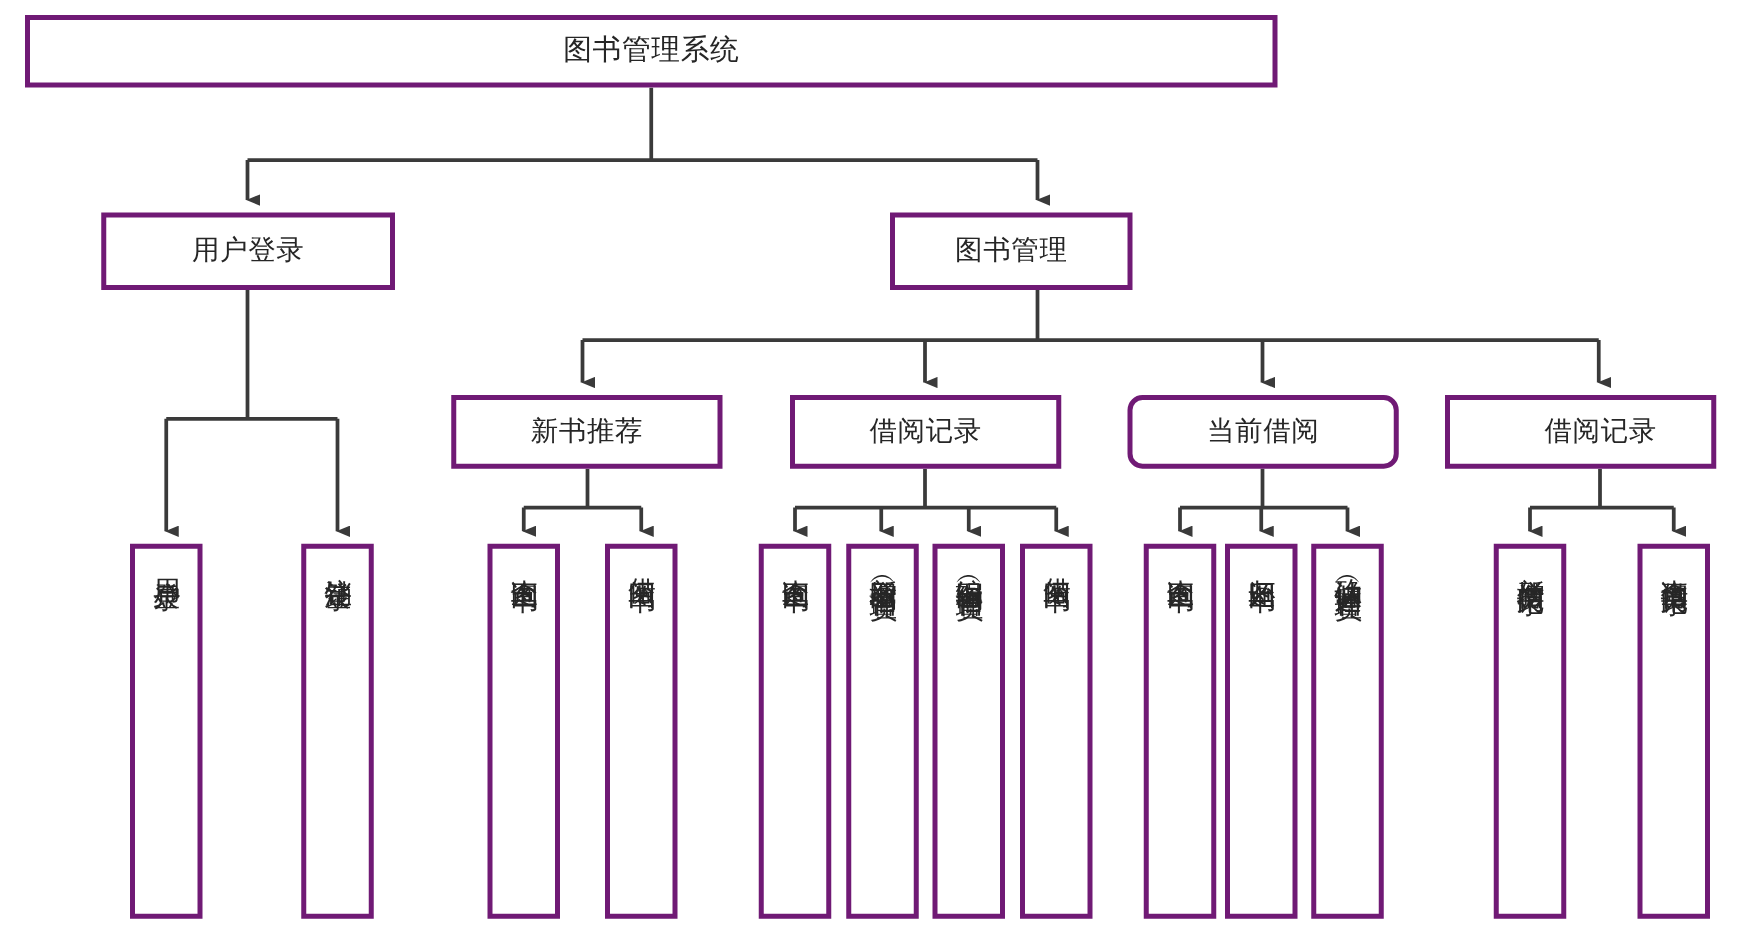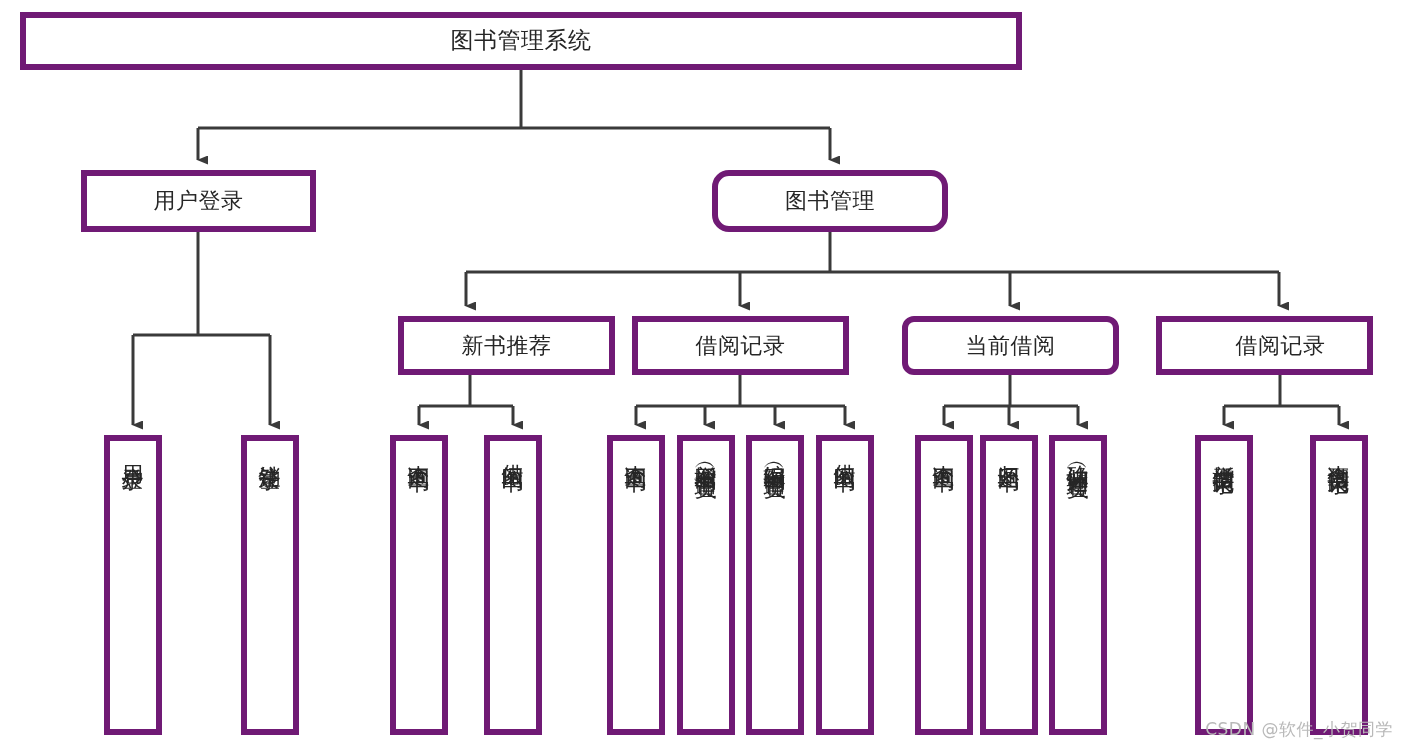--- a/index.html
+++ b/index.html
@@ -22,21 +22,21 @@
     position: absolute;
     left: 0;
     top: 0;
     width: 1405px;
     height: 747px;
     pointer-events: none;
   }
   .node {
     position: absolute;
     box-sizing: border-box;
-    border: 6px solid #701a75;
+    border: 4px solid #701a75;
     background: #ffffff;
     display: flex;
     align-items: center;
     justify-content: center;
     text-align: center;
     color: #262626;
   }
   .node .label {
     display: block;
     line-height: 1.18;
@@ -133,25 +133,25 @@
   </svg>
 
   <div class="node horiz root" style="left:20px; top:12px; width:1002px; height:58px;">
     <span class="label">图书管理系统</span>
   </div>
 
   <div class="node horiz" style="left:81px; top:170px; width:235px; height:62px;">
     <span class="label">用户登录</span>
   </div>
 
-  <div class="node horiz" style="left:712px; top:170px; width:236px; height:62px;border-radius:17px;">
+  <div class="node horiz" style="left:712px; top:170px; width:194px; height:62px;">
     <span class="label">图书管理</span>
   </div>
 
-  <div class="node horiz" style="left:361px; top:316px; width:217px; height:59px;margin-left:37px;">
+  <div class="node horiz" style="left:361px; top:316px; width:217px; height:59px;">
     <span class="label">新书推荐</span>
   </div>
 
   <div class="node horiz" style="left:632px; top:316px; width:217px; height:59px;">
     <span class="label">借阅记录</span>
   </div>
 
   <div class="node horiz" style="left:902px; top:316px; width:217px; height:59px;border-radius:12px;">
     <span class="label">当前借阅</span>
   </div>
@@ -205,15 +205,14 @@
   </div>
 
   <div class="node vert" style="left:1195px; top:435px; width:58px; height:300px;">
     <span class="label">新增借阅记录</span>
   </div>
 
   <div class="node vert" style="left:1310px; top:435px; width:58px; height:300px;">
     <span class="label">查询借阅记录</span>
   </div>
 
-  <div class="watermark">CSDN @软件_小贺同学</div>
 
 </div>
 
 </body></html>

